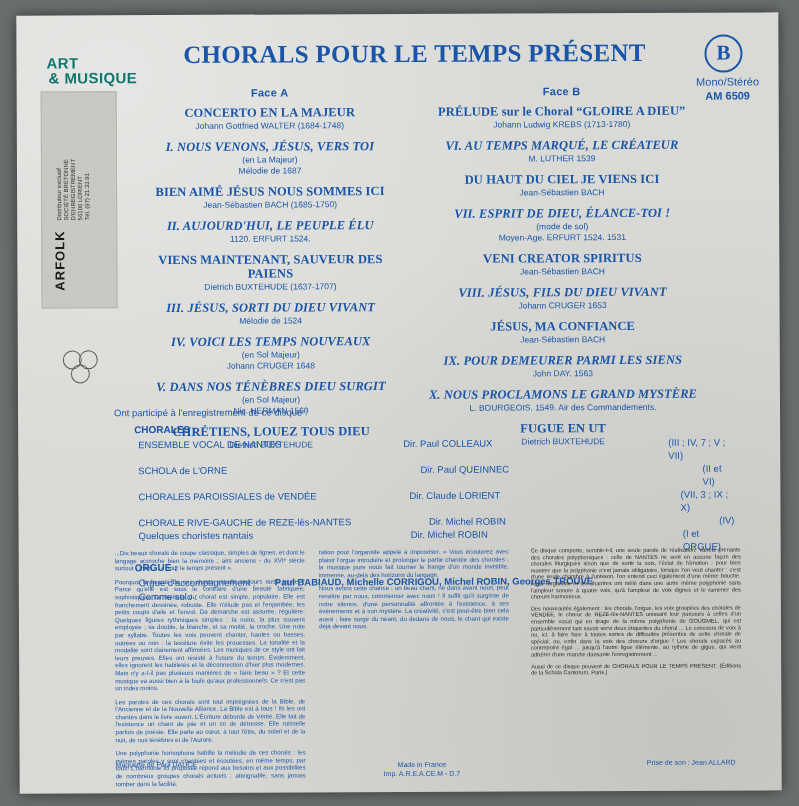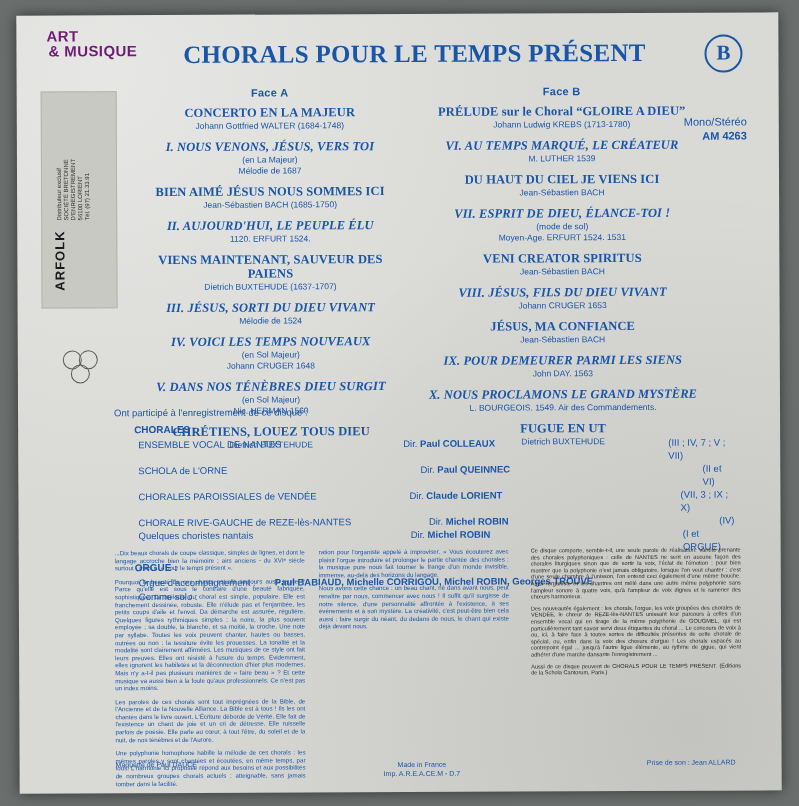--- a/index.html
+++ b/index.html
@@ -22,42 +22,42 @@
   #sleeve:before{
     content:"";position:absolute;inset:0;
     background:
       radial-gradient(circle at 12% 8%, rgba(255,255,255,.35), rgba(255,255,255,0) 45%),
       radial-gradient(circle at 88% 92%, rgba(0,0,0,.10), rgba(0,0,0,0) 55%);
     pointer-events:none;
   }
 
   
   #logo{
-    position:absolute;left:30px;top:13px;width:100px;
-    color:#701a75;font-weight:bold;font-size:15px;line-height:15px;
+    position:absolute;left:30px;top:40px;width:100px;
+    color:#0f766e;font-weight:bold;font-size:15px;line-height:15px;
     letter-spacing:.4px;
   }
   #logo .l2{padding-left:2px;}
   #maintitle{
     position:absolute;left:128px;top:26px;width:540px;
     text-align:center;
     color:#1a56a8;
     font-family:"Liberation Serif", serif;
     font-weight:bold;font-size:25px;letter-spacing:.3px;
     white-space:nowrap;
   }
   #bcircle{
     position:absolute;right:36px;top:22px;
     width:34px;height:34px;border:2px solid #1a56a8;border-radius:50%;
     color:#1a56a8;font-family:"Liberation Serif",serif;font-weight:bold;
     font-size:21px;text-align:center;line-height:32px;
   }
   #monostereo{
-    position:absolute;right:32px;top:62px;width:86px;text-align:right;
-    color:#1a56a8;font-size:11px;line-height:14px;margin-top:40px;
+    position:absolute;right:8px;top:62px;width:86px;text-align:center;
+    color:#1a56a8;font-size:11px;line-height:14px;
   }
   #refnum{font-weight:bold;}
 
   
   #leftlabel{
     position:absolute;left:24px;top:76px;width:74px;height:215px;
     background:#c9c9c4;border:1px solid #b4b4ae;
   }
   #vert{
     position:absolute;left:14px;top:8px;height:120px;width:46px;
@@ -93,21 +93,21 @@
     color:#1a56a8;font-size:8.5px;line-height:11px;margin-top:1px;
   }
 
   
   #credits{position:absolute;left:96px;top:392px;width:620px;color:#1a56a8;}
   #credits .intro{font-size:9.5px;margin-bottom:6px;}
   #credits .sechead{font-weight:bold;font-size:10px;margin:4px 0 3px 20px;}
   .crow{display:flex;font-size:9.5px;line-height:13px;margin-left:24px;}
   .crow .nm{width:300px;}
   .crow .dir{width:300px;}
-  .crow .dir b{font-weight:bold;}
+  .crow .dir b{font-weight:normal;}
   .crow .rom{}
   .orow{display:flex;font-size:9.5px;line-height:14px;margin-left:24px;}
   .orow .lbl{width:136px;}
   .orow .val{font-weight:bold;}
   .orow .val .plain{font-weight:normal;}
 
   
   .col{position:absolute;color:#1a56a8;font-size:6.2px;line-height:7.6px;text-align:justify;}
   #bc1{left:96px;top:534px;width:190px;}
   #bc2{left:300px;top:534px;width:190px;}
@@ -129,21 +129,21 @@
     <div>ART</div>
     <div class="l2">&amp; MUSIQUE</div>
   </div>
 
   <div id="maintitle">CHORALS POUR LE TEMPS PRÉSENT</div>
 
   <div id="bcircle">B</div>
 
   <div id="monostereo">
     <div>Mono/Stéréo</div>
-    <div id="refnum">AM 4263</div>
+    <div id="refnum">AM 6509</div>
   </div>
 
   <div id="leftlabel">
     <div id="vert">Distributeur exclusif
 SOCIÉTÉ BRETONNE
 D'ENREGISTREMENT
 56100 LORIENT
 Tél. (97) 21.33.91</div>
     <div id="arfolk">ARFOLK</div>
     <div class="circ" id="c1"></div>

